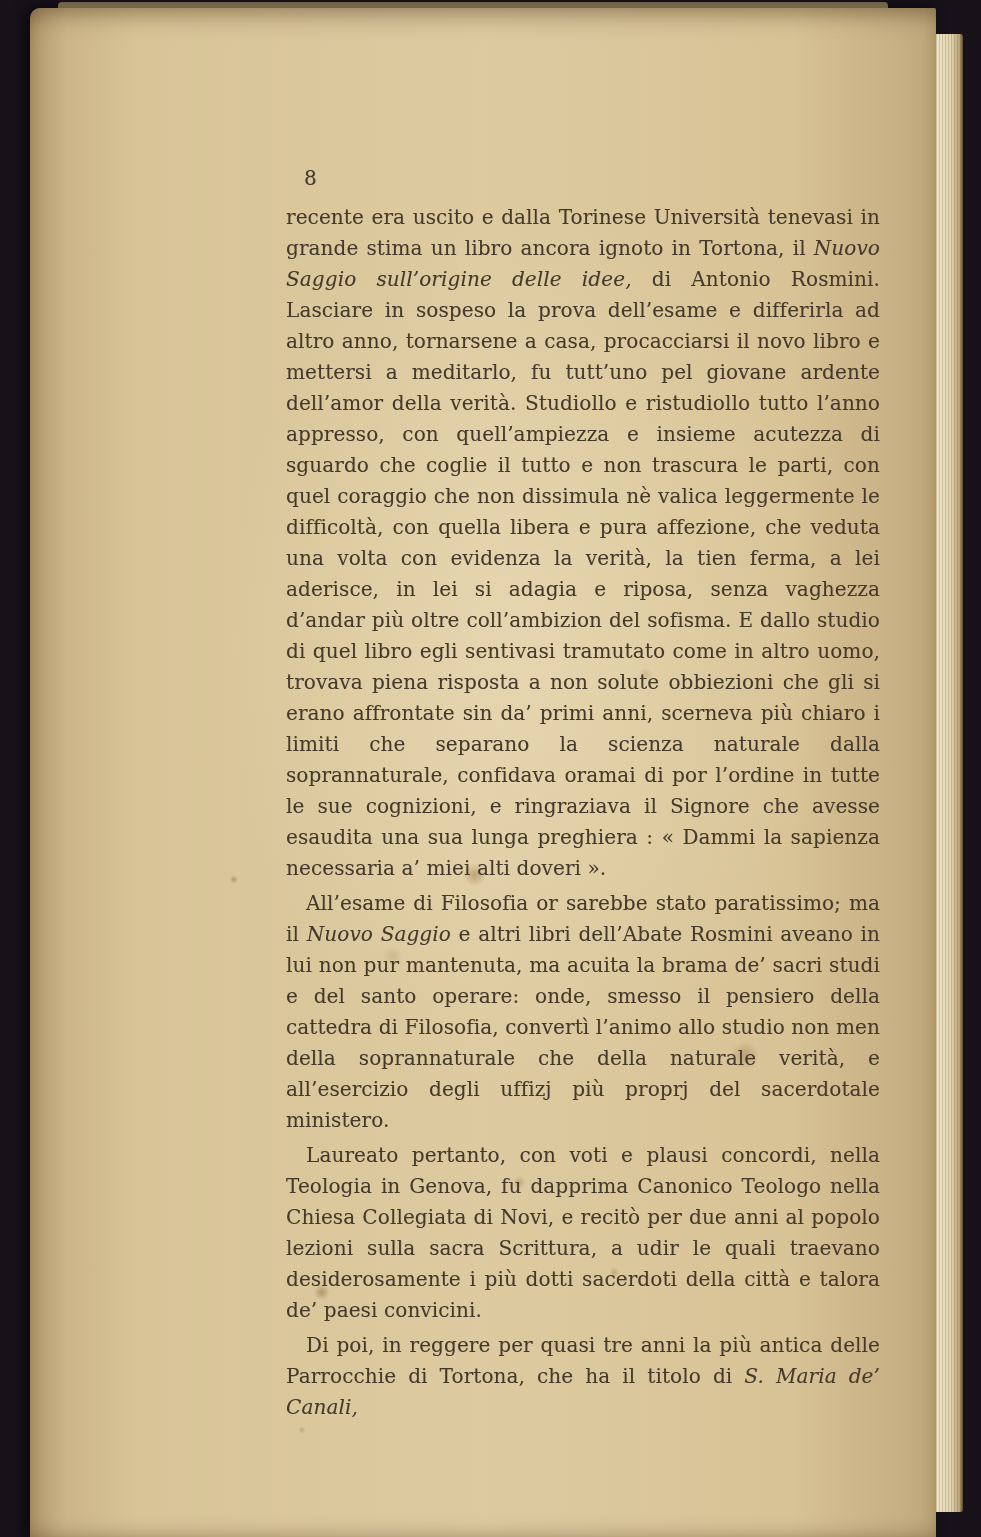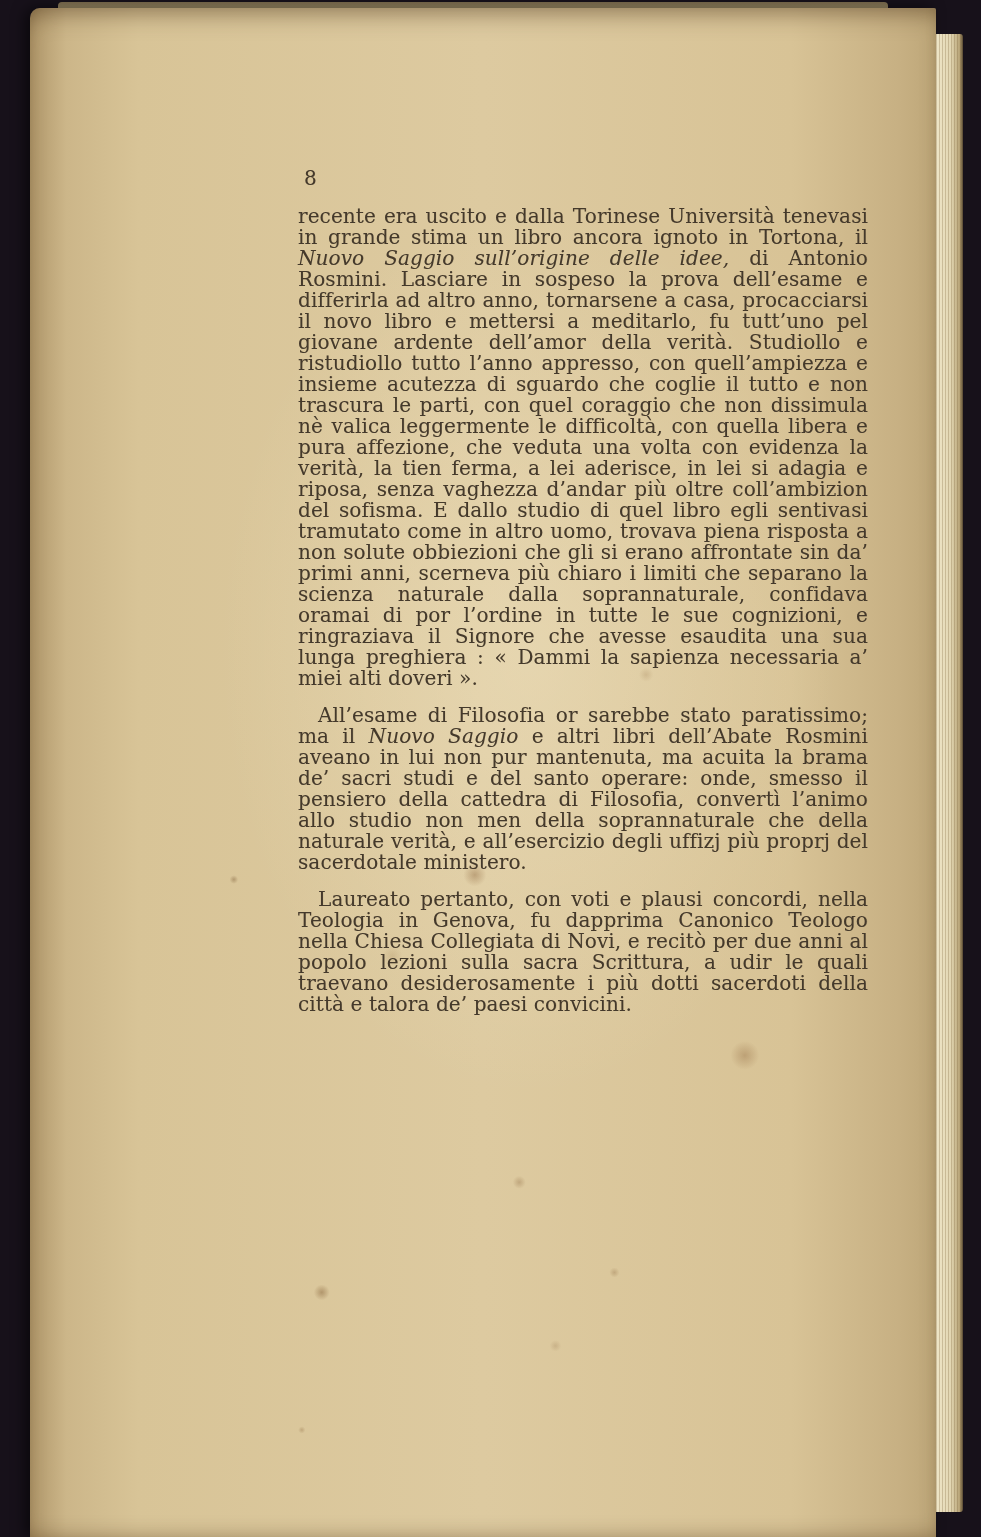--- a/index.html
+++ b/index.html
@@ -45,37 +45,38 @@
   .textblock {
     position: absolute; left: 252px; top: 158px; width: 602px;
     color: var(--ink, #44392b);
     text-shadow: 0.3px 0.3px 0 rgba(70,55,35,.22);
   }
   .pagenum {
     font-size: 20px; line-height: 24px;
     margin: 0 0 12px 22px;
   }
   .para {
-    margin: 16px;
-    font-size: 20px; line-height: 21px;
+    margin: 4px;
+    font-size: 20px; line-height: 31px;
     text-align: justify;
     letter-spacing: 0.1px;
   }
   .para.indent { text-indent: 1em; }
   .it { font-style: italic; }
 </style>
 </head>
 <body>
 
 <div class="top-edges"></div>
 
 <div class="paper">
   <div class="textblock">
     <div class="pagenum">8</div>
     <div id="page-text">
         <p class="para"><span>recente era uscito e dalla Torinese Università tenevasi in grande stima un libro ancora ignoto in Tortona, il </span><span class="it">Nuovo Saggio sull’origine delle idee,</span><span> di Antonio Rosmini. Lasciare in sospeso la prova dell’esame e differirla ad altro anno, tornarsene a casa, procacciarsi il novo libro e mettersi a meditarlo, fu tutt’uno pel giovane ardente dell’amor della verità. Studiollo e ristudiollo tutto l’anno appresso, con quell’ampiezza e insieme acutezza di sguardo che coglie il tutto e non trascura le parti, con quel coraggio che non dissimula nè valica leggermente le difficoltà, con quella libera e pura affezione, che veduta una volta con evidenza la verità, la tien ferma, a lei aderisce, in lei si adagia e riposa, senza vaghezza d’andar più oltre coll’ambizion del sofisma. E dallo studio di quel libro egli sentivasi tramutato come in altro uomo, trovava piena risposta a non solute obbiezioni che gli si erano affrontate sin da’ primi anni, scerneva più chiaro i limiti che separano la scienza naturale dalla soprannaturale, confidava oramai di por l’ordine in tutte le sue cognizioni, e ringraziava il Signore che avesse esaudita una sua lunga preghiera : « Dammi la sapienza necessaria a’ miei alti doveri ».</span></p>
         <p class="para indent"><span>All’esame di Filosofia or sarebbe stato paratissimo; ma il </span><span class="it">Nuovo Saggio</span><span> e altri libri dell’Abate Rosmini aveano in lui non pur mantenuta, ma acuita la brama de’ sacri studi e del santo operare: onde, smesso il pensiero della cattedra di Filosofia, convertì l’animo allo studio non men della soprannaturale che della naturale verità, e all’esercizio degli uffizj più proprj del sacerdotale ministero.</span></p>
         <p class="para indent"><span>Laureato pertanto, con voti e plausi concordi, nella Teologia in Genova, fu dapprima Canonico Teologo nella Chiesa Collegiata di Novi, e recitò per due anni al popolo lezioni sulla sacra Scrittura, a udir le quali traevano desiderosamente i più dotti sacerdoti della città e talora de’ paesi convicini.</span></p>
+        <p class="para indent"><span>Di poi, in reggere per quasi tre anni la più antica delle Parrocchie di Tortona, che ha il titolo di </span><span class="it">S. Maria de’ Canali,</span></p>
       </div>
   </div>
 </div>
 
 <div class="fore-edge"></div>
 
 </body></html>

